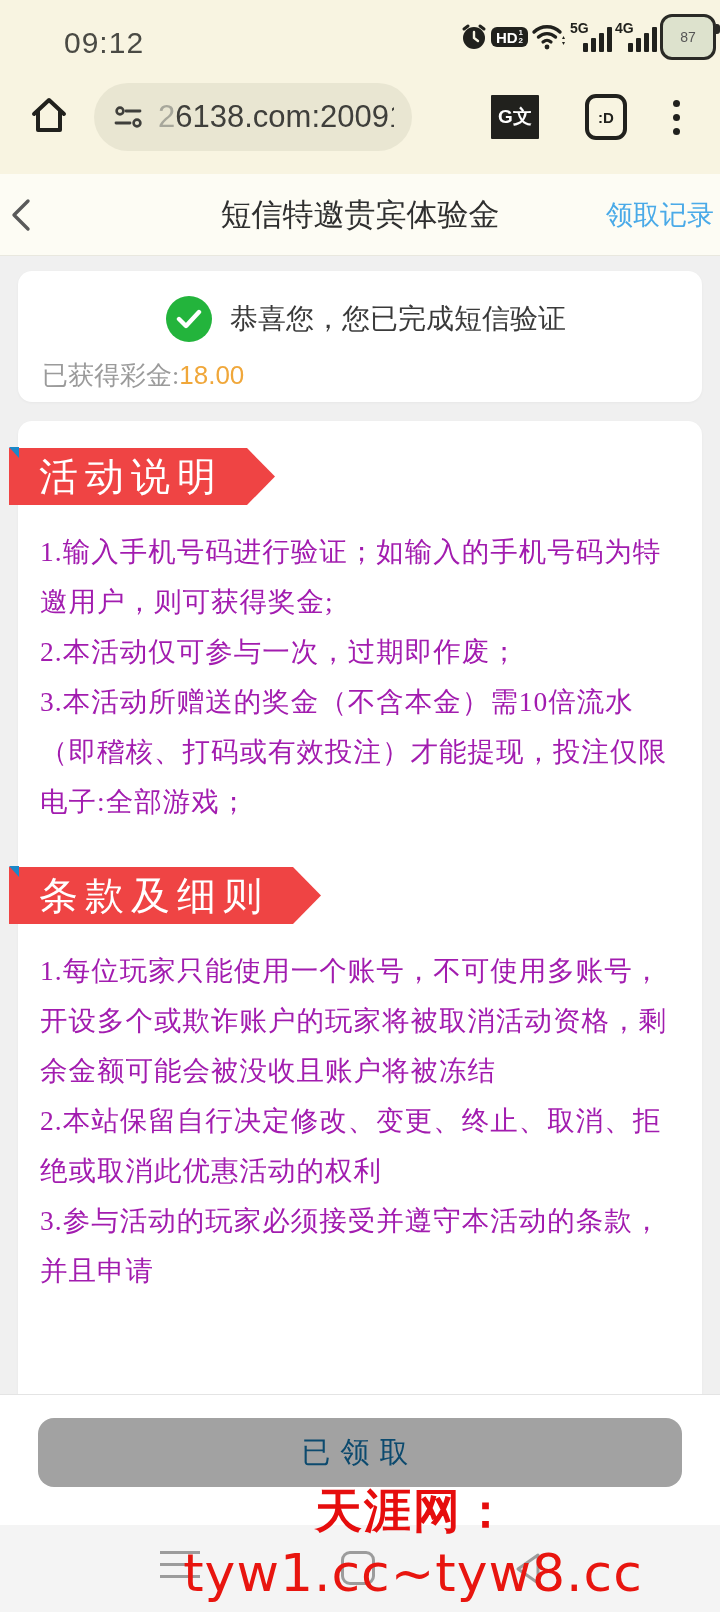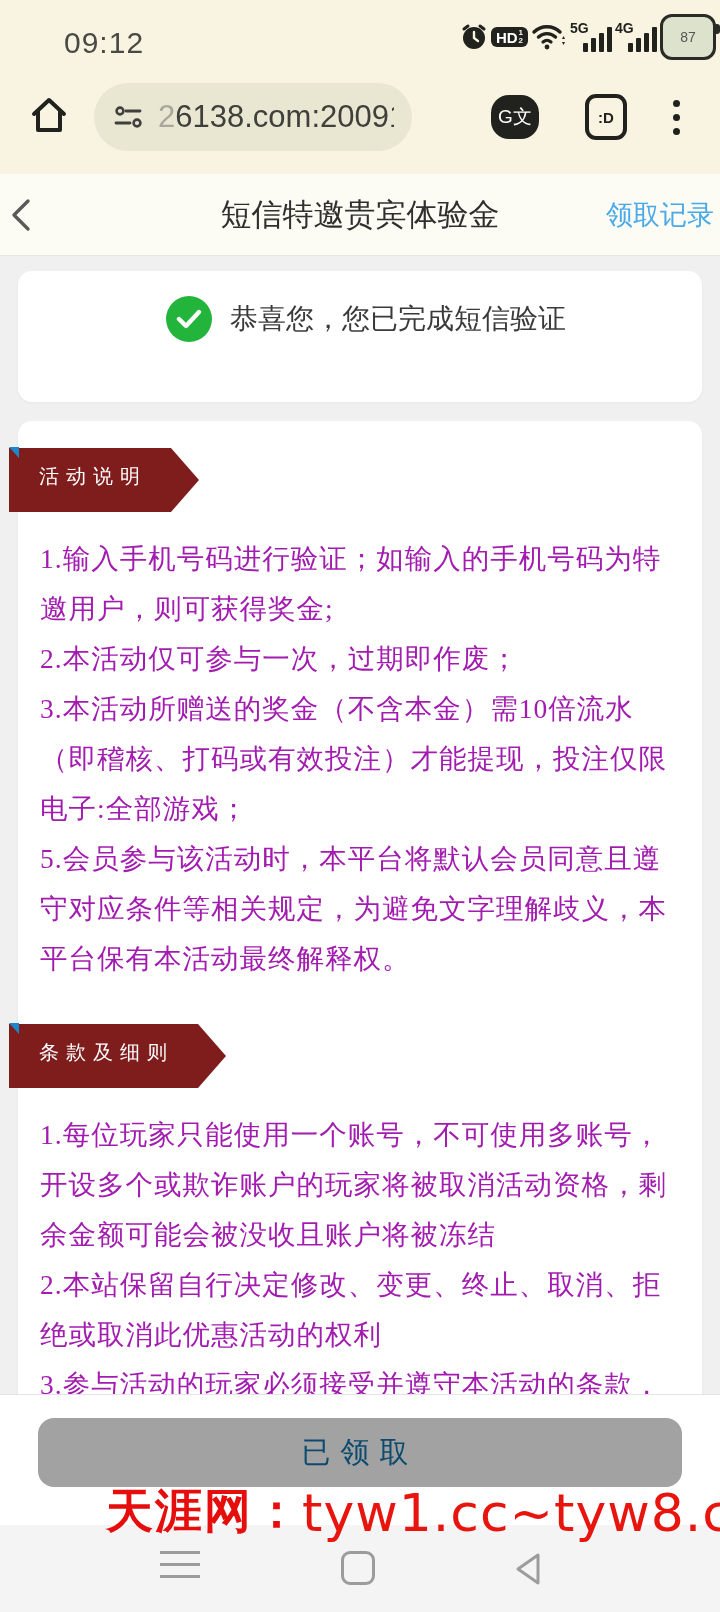--- a/index.html
+++ b/index.html
@@ -30,22 +30,22 @@
   .battery:after { content:""; position:absolute; right:-7px; top:7px; width:4px; height:10px;
     background:#2a2a26; border-radius:0 3px 3px 0; }
 
   .browser-bar { position:absolute; top:60px; left:0; width:720px; height:114px;
     display:flex; align-items:center; padding:0 26px; }
   .url-pill { width:318px; height:68px; background:#e9e6d2; border-radius:34px;
     display:flex; align-items:center; padding:0 18px 0 20px; margin-left:22px; }
   .url-text { font-size:31px; color:#3f3f3b; white-space:nowrap; overflow:hidden; }
   .url-text .dim { color:#a7a79b; }
   .toolbar-right { margin-left:auto; display:flex; align-items:center; gap:46px; padding-right:14px; }
-  .translate-box { width:48px; height:44px; background:#21211d; border-radius:18px;
-    display:flex; align-items:center; justify-content:center; color:#fff; font-weight:normal; font-size:19px; }
+  .translate-box { width:48px; height:44px; background:#21211d; border-radius:1px;
+    display:flex; align-items:center; justify-content:center; color:#fff; font-weight:bold; font-size:19px; }
   .tab-box { width:42px; height:46px; border:4px solid #21211d; border-radius:11px;
     display:flex; align-items:center; justify-content:center; font-size:15px; font-weight:bold; color:#21211d; }
   .dots { display:flex; flex-direction:column; gap:7px; }
   .dots i { width:7px; height:7px; border-radius:50%; background:#21211d; }
 
   
   .page-header { position:absolute; top:174px; left:0; width:720px; height:82px;
     background:#fdfcf4; border-bottom:1px solid #e9e8df;
     display:flex; align-items:center; padding:0 6px; }
   .back-btn { width:50px; height:50px; display:flex; align-items:center; justify-content:flex-start; }
@@ -64,22 +64,22 @@
     display:flex; align-items:center; justify-content:center; flex:0 0 auto; }
   .result-msg { font-size:28px; color:#3a3a3a; font-family:"Liberation Serif","DejaVu Serif",serif; }
   .bonus-row { margin-top:16px; padding-left:24px; font-size:26px;
     font-family:"Liberation Serif","DejaVu Serif",serif; }
   .bonus-label { color:#9b9b9b; }
   .bonus-value { color:#f0a73a; font-family:"Liberation Sans","DejaVu Sans",sans-serif; }
 
   .rules-card { margin-top:19px; padding-bottom:160px; }
   .ribbon-wrap { position:relative; padding-top:27px; }
   .ribbon { position:relative; display:inline-block; margin-left:-9px;
-    background:#7f1d1d; color:#fff; height:64px; line-height:57px;
-    padding:0 52px 0 30px; font-size:20px; letter-spacing:7px;
+    background:#ef4444; color:#fff; height:57px; line-height:57px;
+    padding:0 52px 0 30px; font-size:39px; letter-spacing:7px;
     font-family:"Liberation Serif","DejaVu Serif",serif;
     clip-path:polygon(0 0, calc(100% - 28px) 0, 100% 50%, calc(100% - 28px) 100%, 0 100%); }
   .ribbon-fold { position:absolute; left:-9px; margin-top:-1px; width:10px; height:11px;
     background:#1a88c9; clip-path:polygon(0 0, 100% 0, 100% 100%); }
   .rule-list { padding:22px 16px 0 22px; }
   .rule-item { font-size:27.5px; line-height:50px; color:#a21caf; letter-spacing:1px;
     font-family:"Liberation Serif","DejaVu Serif",serif; }
 
   
   .footer-bar { position:absolute; top:1394px; left:0; width:720px; height:131px;
@@ -92,21 +92,21 @@
   .nav-bar { position:absolute; top:1525px; left:0; width:720px; height:87px;
     background:#f4f4f4; z-index:4; }
   .nav-icon { position:absolute; top:26px; }
   .nav-menu { left:160px; display:flex; flex-direction:column; gap:9px; }
   .nav-menu i { width:40px; height:3px; background:#9c9c9c; }
   .nav-home { left:341px; width:34px; height:34px; border:3px solid #9c9c9c; border-radius:9px; }
   .nav-back { left:512px; }
 
   
   .watermark { position:absolute; top:1480px; left:0; width:720px; z-index:10;
-    display:flex; align-items:flex-end; padding-left:106px; white-space:nowrap; }
+    display:flex; align-items:center; padding-left:106px; white-space:nowrap;flex-direction:column; }
   .wm-site { color:#e60d0d; font-size:47px; font-weight:bold;
     font-family:"Liberation Serif","DejaVu Serif",serif; letter-spacing:2px; }
   .wm-domains { color:#e8150f; font-size:52px; font-weight:400;
     font-family:"DejaVu Sans",sans-serif; letter-spacing:1px; }
 </style>
 </head>
 <body>
 
 <div class="screen">
 
@@ -205,33 +205,35 @@
 
     <div class="card result-card">
       <div class="result-row">
         <span class="check-circle">
           <svg width="26" height="22" viewBox="0 0 26 22">
               <path d="M3 11 L10 18 L23 4" stroke="#fff" stroke-width="4.4" fill="none" stroke-linecap="round" stroke-linejoin="round"></path>
             </svg>
         </span>
         <span class="result-msg">恭喜您，您已完成短信验证</span>
       </div>
+      <div class="bonus-row">
+        <span class="bonus-label">已获得彩金:</span><span class="bonus-value">18.00</span>
+      </div>
     </div>
 
     <div class="card rules-card">
 
       <div class="ribbon-wrap">
         <span class="ribbon">活动说明</span>
         <span class="ribbon-fold"></span>
       </div>
       <div class="rule-list">
         <div class="rule-item">1.输入手机号码进行验证；如输入的手机号码为特邀用户，则可获得奖金;</div>
         <div class="rule-item">2.本活动仅可参与一次，过期即作废；</div>
         <div class="rule-item">3.本活动所赠送的奖金（不含本金）需10倍流水（即稽核、打码或有效投注）才能提现，投注仅限电子:全部游戏；</div>
-        <div class="rule-item">5.会员参与该活动时，本平台将默认会员同意且遵守对应条件等相关规定，为避免文字理解歧义，本平台保有本活动最终解释权。</div>
       </div>
 
       <div class="ribbon-wrap" style="padding-top:40px;">
         <span class="ribbon">条款及细则</span>
         <span class="ribbon-fold"></span>
       </div>
       <div class="rule-list">
         <div class="rule-item">1.每位玩家只能使用一个账号，不可使用多账号，开设多个或欺诈账户的玩家将被取消活动资格，剩余金额可能会被没收且账户将被冻结</div>
         <div class="rule-item">2.本站保留自行决定修改、变更、终止、取消、拒绝或取消此优惠活动的权利</div>
         <div class="rule-item">3.参与活动的玩家必须接受并遵守本活动的条款，并且申请</div>

